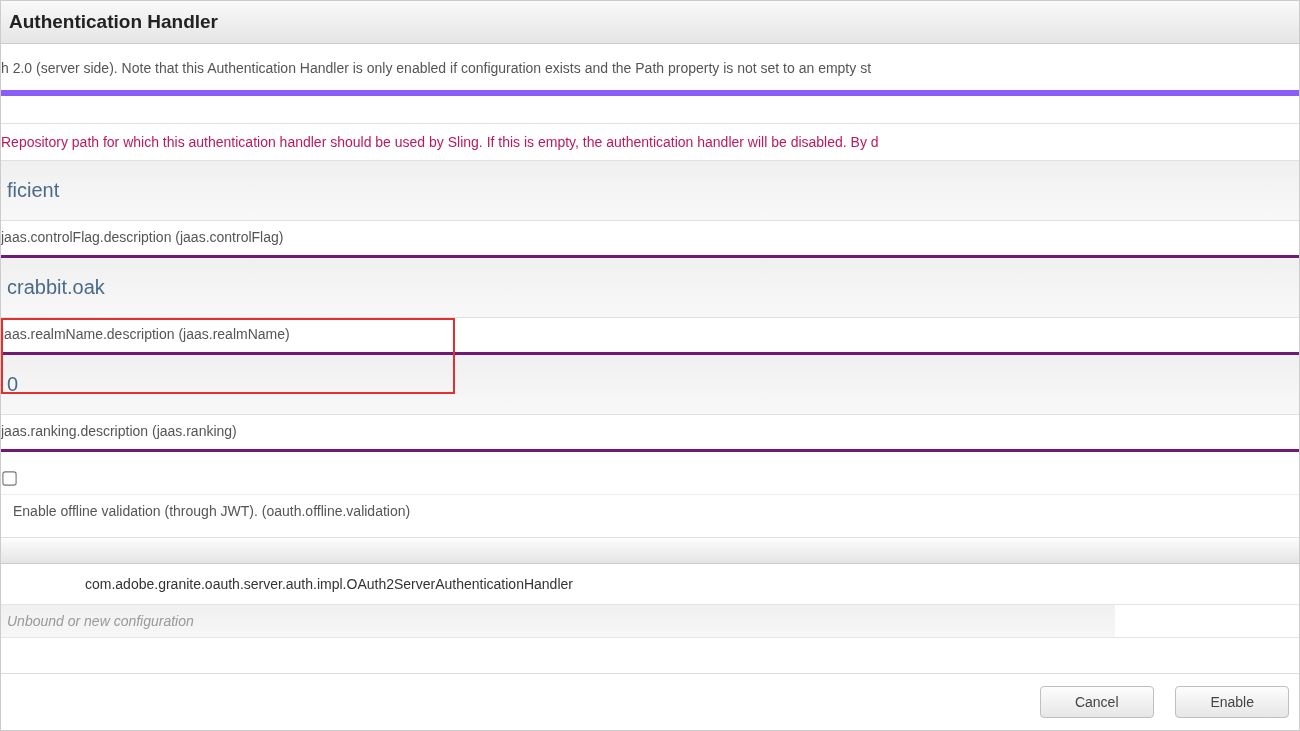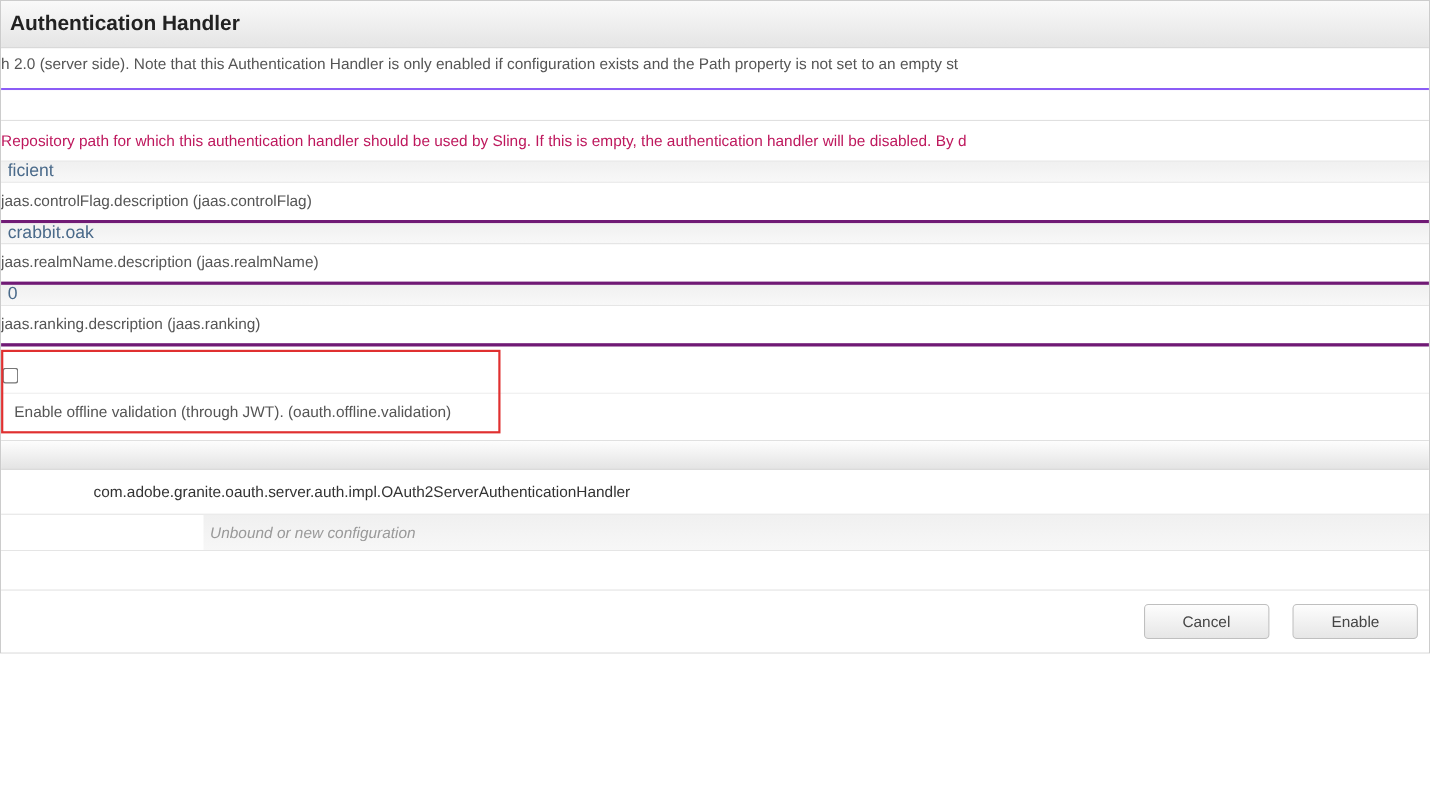--- a/index.html
+++ b/index.html
@@ -21,24 +21,24 @@
     border-bottom: 1px solid #ccc;
     padding: 10px 8px;
     font-weight: bold;
     font-size: 19px;
     color: #222;
   }
   .dialog-body {
     background: #fff;
   }
   .intro {
-    padding: 6px 0 14px 0;
+    padding: 16px 0 14px 0;
     color: #555;
     font-size: 14px;
-    border-bottom: 2px solid #8b5cf6;
+    border-bottom: 6px solid #8b5cf6;
     white-space: nowrap;
     overflow: hidden;
   }
   .spacer-row {
     height: 28px;
     background: #fff;
     border-bottom: 1px solid #e0e0e0;
   }
   .desc-row {
     padding: 10px 0;
@@ -48,22 +48,22 @@
     overflow: hidden;
   }
   .input-row {
     padding: 0;
     border-bottom: 1px solid #e0e0e0;
   }
   .text-input {
     width: 100%;
     border: none;
     background: linear-gradient(to bottom, #f0f0f0 0%, #f8f8f8 100%);
-    padding: 0 6px;
-    font-size: 16px;
+    padding: 18px 6px;
+    font-size: 20px;
     color: #4a6a8a;
     outline: none;
     font-family: inherit;
   }
   .hint-row {
     padding: 8px 0 10px 0;
     color: #555;
     border-bottom: 3px solid #701a75;
     white-space: nowrap;
     overflow: hidden;
@@ -95,21 +95,20 @@
     padding: 12px 0 12px 84px;
     color: #333;
     border-bottom: 1px solid #e5e5e5;
   }
   .binding-row {
     padding: 0;
     border-bottom: 1px solid #e5e5e5;
   }
   .binding-input {
     width: calc(100% - 184px);
-    margin-left: 184px;
     border: none;
     background: linear-gradient(to bottom, #f0f0f0 0%, #f7f7f7 100%);
     padding: 8px 6px;
     font-size: 14px;
     color: #999;
     font-style: italic;
     outline: none;
     font-family: inherit;
   }
   .binding-input::placeholder { color:#999; font-style: italic; }

